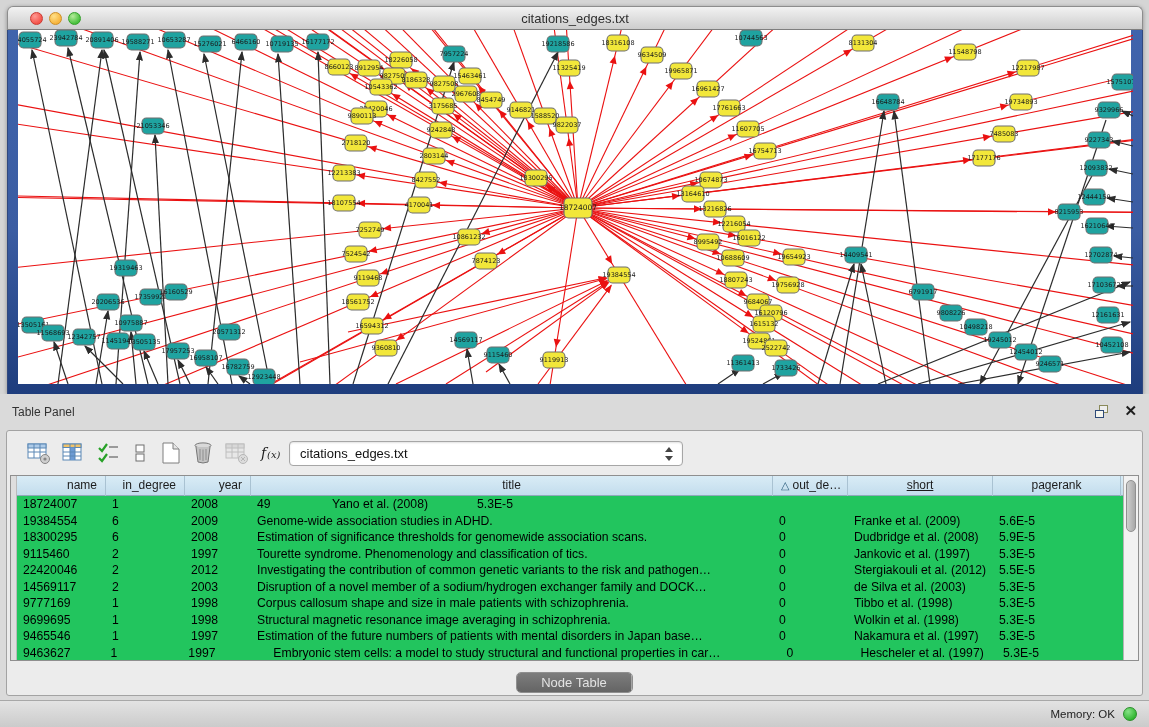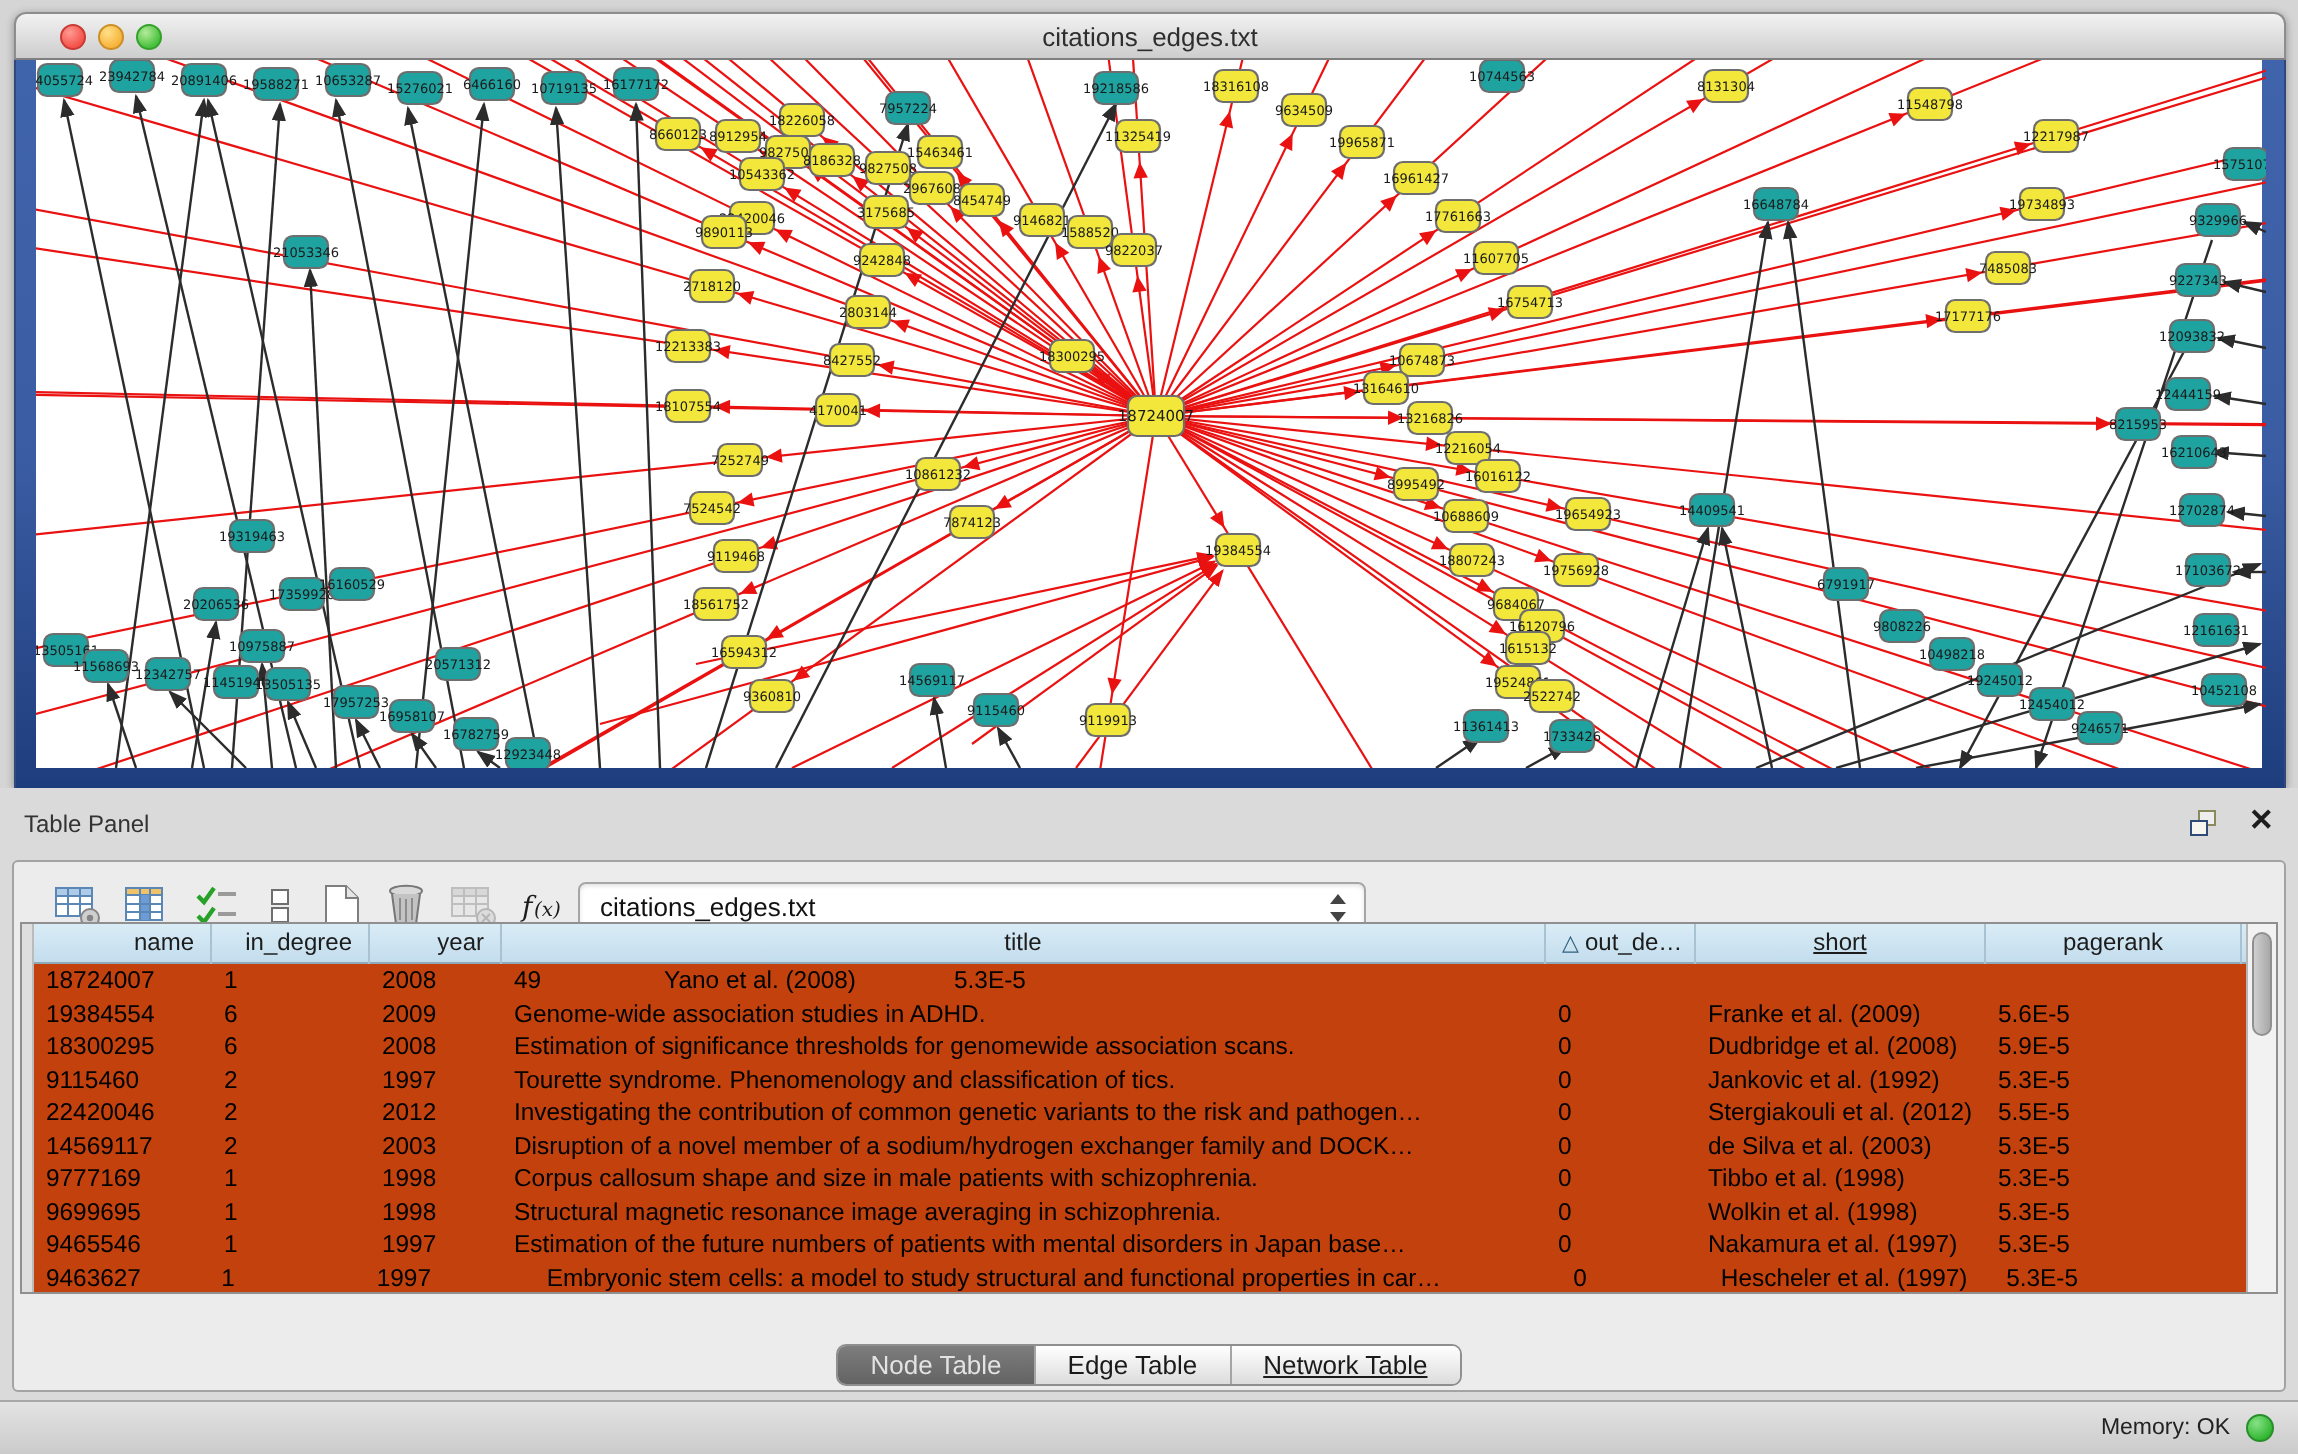--- a/index.html
+++ b/index.html
@@ -47,39 +47,39 @@
   .combo { position:absolute; left:272px; top:2px; width:394px; height:25px; background:#fff;
     border:1px solid #a6a6a6; border-radius:4px; box-shadow:inset 0 1px 2px rgba(0,0,0,.12); }
   .combo-text { position:absolute; left:10px; top:4px; font-size:13px; color:#111; }
   .combo-arrows { position:absolute; right:9px; top:4px; width:9px; height:16px; }
   .combo-arrows .up { position:absolute; left:1px; top:1px; width:0; height:0;
     border-left:4px solid transparent; border-right:4px solid transparent; border-bottom:5px solid #444; }
   .combo-arrows .dn { position:absolute; left:1px; bottom:1px; width:0; height:0;
     border-left:4px solid transparent; border-right:4px solid transparent; border-top:5px solid #444; }
 
   
-  .grid-wrap { position:absolute; left:3px; top:30px; width:1129px; height:186px;
-    background:#c2410c; border:1px solid #8f8f8f; }
+  .grid-wrap { position:absolute; left:3px; top:44px; width:1129px; height:186px;
+    background:#22c55e; border:1px solid #8f8f8f; }
   .gutter { position:absolute; left:0; top:0; bottom:0; width:6px; background:#dedede; border-right:1px solid #bbb; }
   .grid-head { position:absolute; left:6px; top:0; right:15px; height:20px; display:flex;
     background:linear-gradient(#d9ecf6,#c3dded); border-bottom:1px solid #8fa9ba; }
   .hcell { height:20px; font-size:12px; color:#1c1c1c; line-height:19px;
     border-right:1px solid #a9c2d2; overflow:hidden; white-space:nowrap; padding:0 8px; }
   .sort-tri { color:#2f607f; font-size:11px; margin-right:3px; }
   .grid-body { position:absolute; left:6px; top:20px; right:15px; bottom:0; overflow:hidden; }
   .trow { display:flex; height:16.5px; }
   .tcell { font-size:12.2px; color:#000; line-height:16.5px; white-space:nowrap; overflow:hidden;
     padding:0 0 0 6px; }
   .vscroll { position:absolute; right:0; top:0; bottom:0; width:15px; background:#f2f2f2; border-left:1px solid #b5b5b5; }
   .vthumb { position:absolute; left:2px; top:4px; width:10px; height:52px; border-radius:5px;
     background:linear-gradient(90deg,#cfcfcf,#a8a8a8); border:1px solid #909090; }
 
   
   .seg-tabs { position:absolute; left:0; right:0; top:241px; height:21px; text-align:center; }
-  .seg-group { display:inline-flex; border:1px solid #8f8f8f; border-radius:5px; overflow:hidden; height:21px; }
+  .seg-group { display:inline-flex; border:1px solid #8f8f8f; border-radius:5px; overflow:hidden; height:21px;flex-direction:column; }
   .seg { font-size:13px; line-height:20px; padding:0 16px; background:linear-gradient(#ffffff,#dcdcdc);
     color:#1a1a1a; border-right:1px solid #a5a5a5; }
   .seg:last-child { border-right:none;text-decoration:underline; }
   .seg.sel { background:linear-gradient(#7d7d7d,#636363); color:#e3e3e3; }
 
   
   .statusbar { position:absolute; left:0; bottom:0; width:1149px; height:27px;
     background:linear-gradient(#e3e3e3,#cbcbcb); border-top:1px solid #a8a8a8; }
   .mem-label { position:absolute; right:34px; top:7px; font-size:11.5px; color:#222; }
   .mem-dot { position:absolute; right:12px; top:6px; width:14px; height:14px; border-radius:50%;
@@ -871,21 +871,21 @@
               <div class="tcell" style="width: 75px;">0</div>
               <div class="tcell" style="width: 145px;">Dudbridge et al. (2008)</div>
               <div class="tcell" style="width: 128px;">5.9E-5</div>
             </div>
             <div class="trow">
               <div class="tcell" style="width: 89px;">9115460</div>
               <div class="tcell" style="width: 79px;">2</div>
               <div class="tcell" style="width: 66px;">1997</div>
               <div class="tcell" style="width: 522px;">Tourette syndrome. Phenomenology and classification of tics.</div>
               <div class="tcell" style="width: 75px;">0</div>
-              <div class="tcell" style="width: 145px;">Jankovic et al. (1992)</div>
+              <div class="tcell" style="width: 145px;">Jankovic et al. (1997)</div>
               <div class="tcell" style="width: 128px;">5.3E-5</div>
             </div>
             <div class="trow">
               <div class="tcell" style="width: 89px;">22420046</div>
               <div class="tcell" style="width: 79px;">2</div>
               <div class="tcell" style="width: 66px;">2012</div>
               <div class="tcell" style="width: 522px;">Investigating the contribution of common genetic variants to the risk and pathogen…</div>
               <div class="tcell" style="width: 75px;">0</div>
               <div class="tcell" style="width: 145px;">Stergiakouli et al. (2012)</div>
               <div class="tcell" style="width: 128px;">5.5E-5</div>

